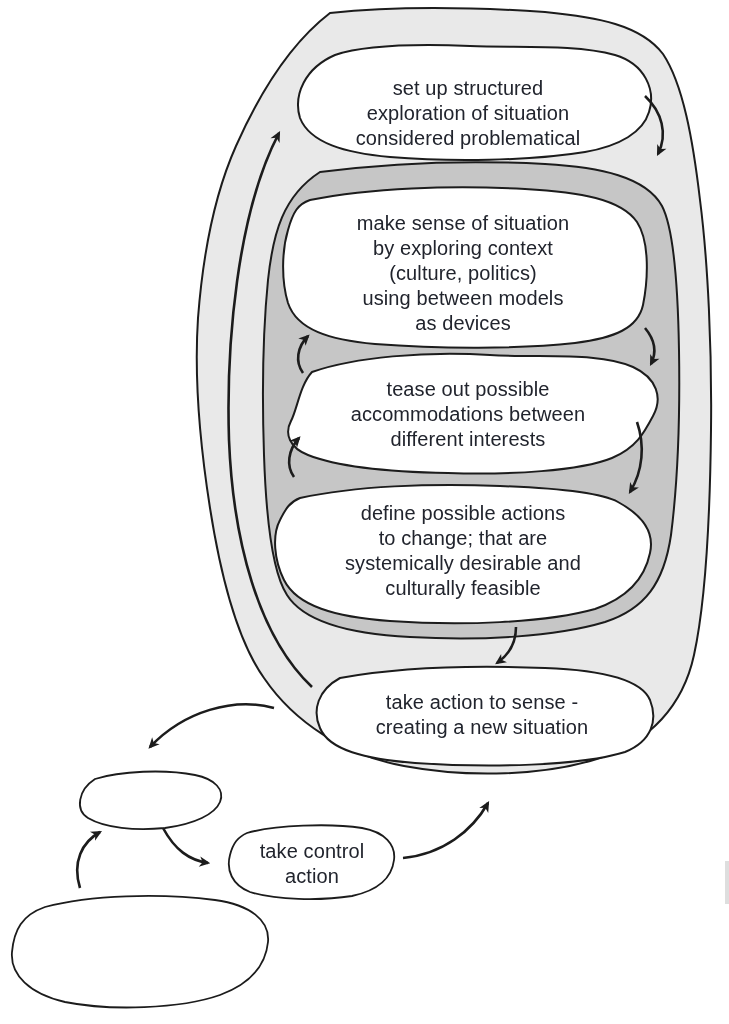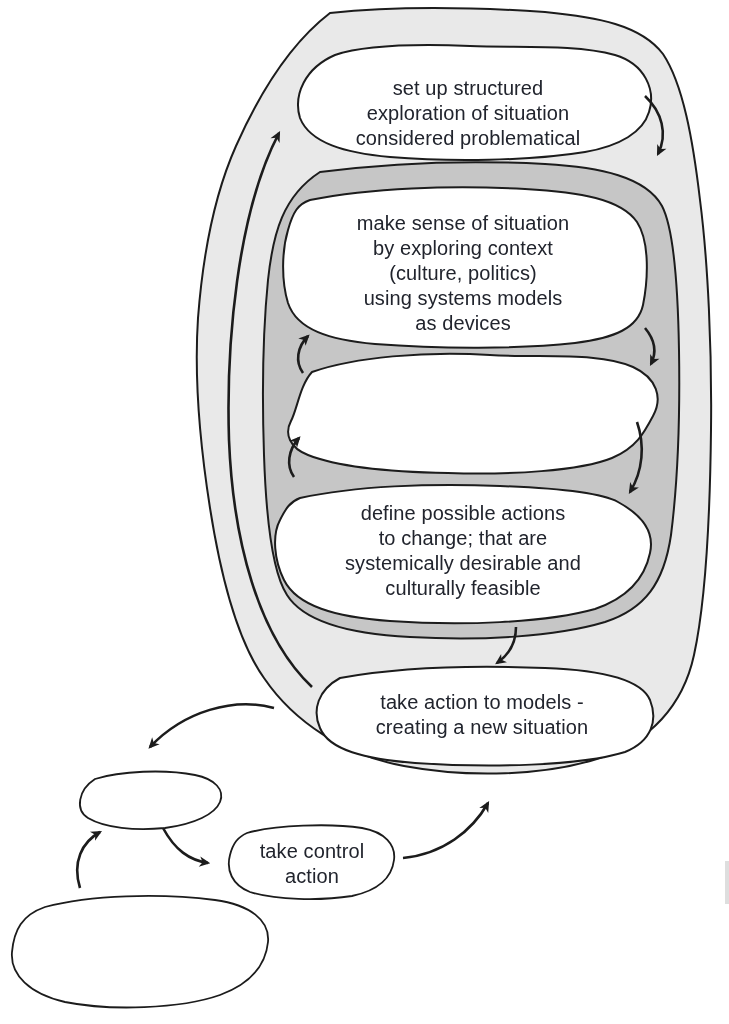--- a/index.html
+++ b/index.html
@@ -148,30 +148,33 @@
     <rect x="725" y="861" width="4" height="43" fill="#dedede"></rect>
   </svg>
 
   <div class="node-label" style="left:318px; top:76px; width:300px;">set up structured
 exploration of situation
 considered problematical</div>
 
   <div class="node-label" style="left:313px; top:211px; width:300px;">make sense of situation
 by exploring context
 (culture, politics)
-using systems models
+using between models
 as devices</div>
 
+  <div class="node-label" style="left:318px; top:377px; width:300px;">tease out possible
+accommodations between
+different interests</div>
 
   <div class="node-label" style="left:313px; top:501px; width:300px;text-align:center;">define possible actions
 to change; that are
 systemically desirable and
 culturally feasible</div>
 
-  <div class="node-label" style="left:332px; top:690px; width:300px;">take action to models -
+  <div class="node-label" style="left:332px; top:690px; width:300px;">take action to sense -
 creating a new situation</div>
 
 
   <div class="node-label" style="left:242px; top:839px; width:140px;text-align:center;">take control
 action</div>
 
 
 </div>
 
 </body></html>

